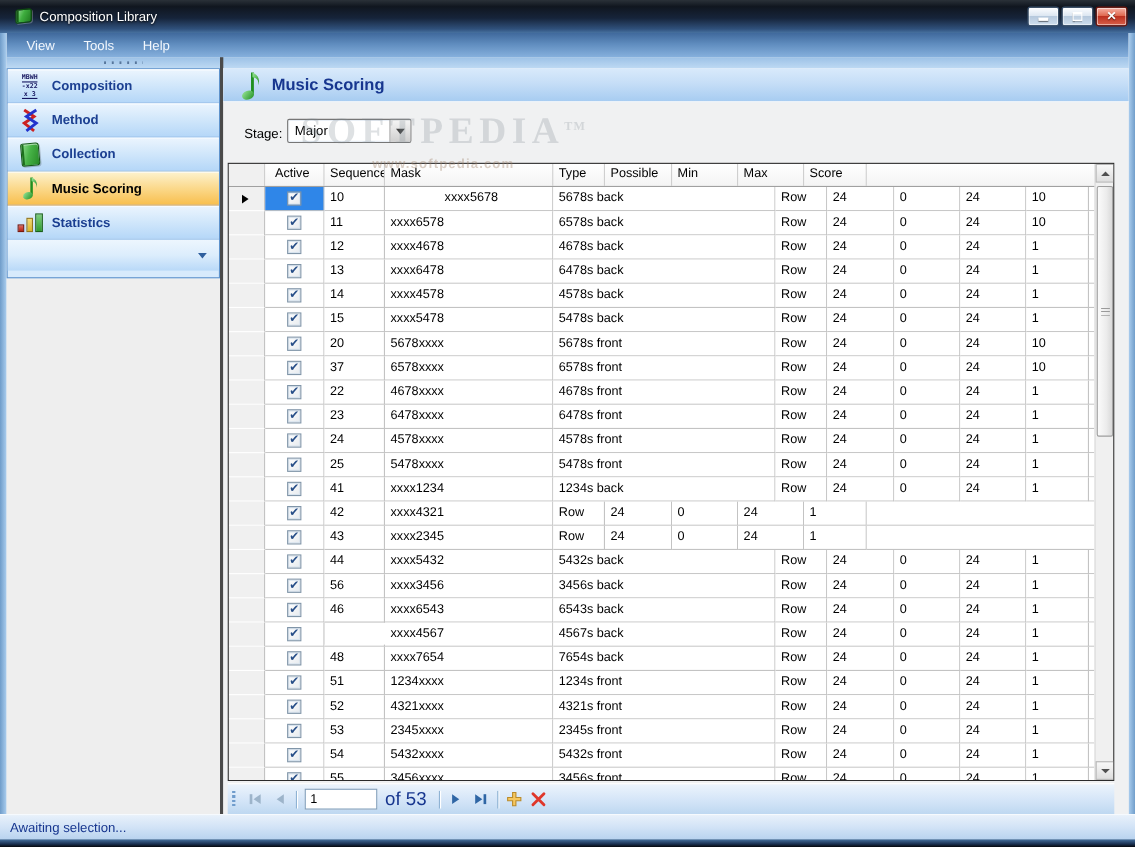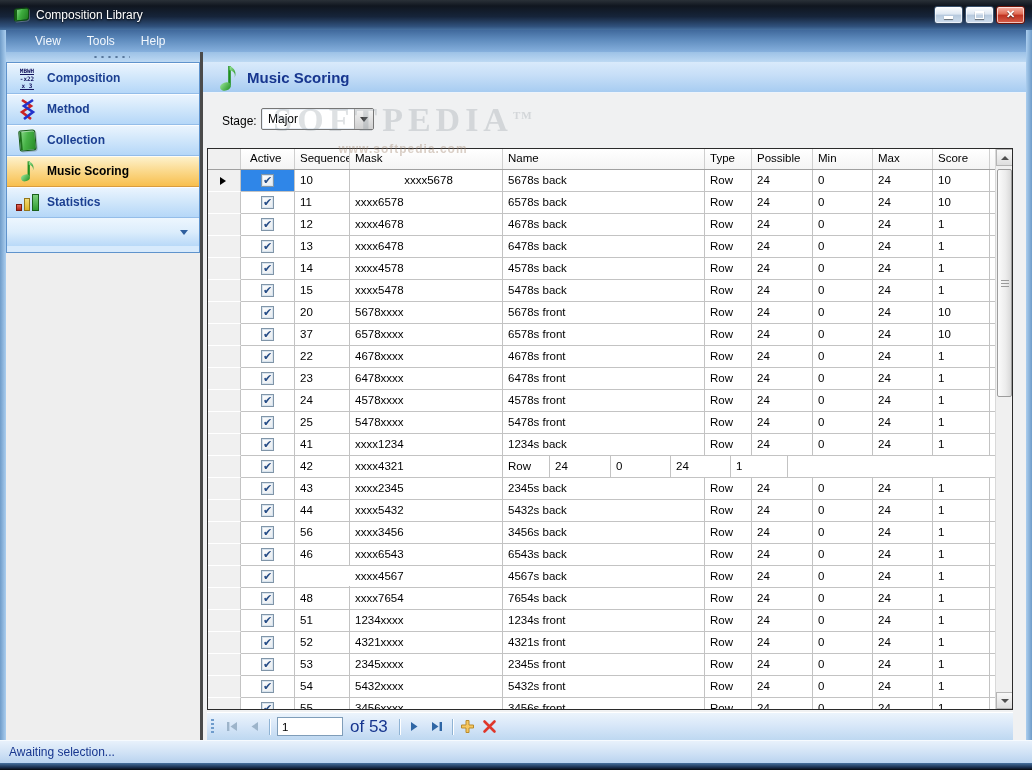--- a/index.html
+++ b/index.html
@@ -20,21 +20,21 @@
   .controls { position:absolute; right:7px; top:6px; display:flex; gap:2px; }
   .win-btn { width:29px; height:18px; border:1px solid #39506b; border-radius:3px; position:relative;
     background: linear-gradient(180deg,#fdfeff 0%,#dde7f2 45%,#b6c9dd 50%,#cfdeee 100%);
     box-shadow: inset 0 0 0 1px rgba(255,255,255,.65); cursor:default; }
   .win-btn.close { background: linear-gradient(180deg,#f6b3a6 0%,#e06a52 45%,#bd3120 50%,#d8604a 100%); border-color:#6e150b; }
   .g-min { position:absolute; left:9px; bottom:4px; width:9px; height:3px; background:#fff; box-shadow:0 1px 1px rgba(0,0,0,.5); }
   .g-max { position:absolute; left:9px; top:4px; width:9px; height:8px; border:1px solid #fff; border-top-width:2px; box-shadow:0 1px 1px rgba(0,0,0,.45); background:rgba(255,255,255,.12); }
   .g-close { position:absolute; left:0; top:1px; width:100%; text-align:center; color:#fff; font-size:11px; font-weight:bold; text-shadow:0 1px 1px rgba(0,0,0,.6); }
   
   .menubar { position:absolute; left:6px; top:30px; width:1020px; height:22px; display:flex; align-items:stretch;
-    background: linear-gradient(180deg,#40699c 0%,#5f8cbe 45%,#86b0dd 100%); padding-left:16px; }
+    background: linear-gradient(180deg,#40699c 0%,#5f8cbe 45%,#86b0dd 100%); padding-left:5px; }
   .menu-item { padding:0 13px; line-height:22px; font-size:12px; color:#f2f7fd; }
   
   .edge { position:absolute; top:30px; width:6px; height:710px; }
   .edge-left  { left:0;  background: linear-gradient(90deg,#6f9cc9,#abceef); }
   .edge-right { left:1026px; background: linear-gradient(270deg,#6f9cc9,#abceef); }
   .topstrip { position:absolute; left:6px; top:52px; width:1020px; height:10px;
     background: linear-gradient(180deg,#9cc1e6,#bdd9f3); }
   .grip-dots { position:absolute; left:86px; top:3px; width:38px; height:4px;
     background-image: radial-gradient(circle,#58779c 1px, transparent 1.3px); background-size:7px 4px; }
   
@@ -256,21 +256,20 @@
       <div class="wm-main"><span>SOFTPEDIA</span><span class="wm-tm">TM</span></div>
       <div class="wm-url">www.softpedia.com</div>
     </div>
 
     <div class="grid">
       <div class="thead" id="thead">
           <div class="th corner" style="width: 33px;"></div>
           <div class="th" style="width: 54px; padding-left: 9px;">Active</div>
           <div class="th" style="width: 55px;">Sequence</div>
           <div class="th" style="width: 153px;">Mask</div>
-          <div class="th" style="width: 202px;">Name</div>
           <div class="th" style="width: 47px;">Type</div>
           <div class="th" style="width: 61px;">Possible</div>
           <div class="th" style="width: 60px;">Min</div>
           <div class="th" style="width: 60px;">Max</div>
           <div class="th" style="width: 57px;">Score</div>
           <div class="th fill"></div>
         </div>
       <div class="tbody" id="tbody">
           <div class="tr">
             <div class="td rowhdr" style="width: 33px;">
@@ -513,21 +512,20 @@
           </div>
           <div class="tr">
             <div class="td rowhdr" style="width: 33px;"></div>
             <div class="td cellA" style="width: 54px;">
               <span class="cb">
                 <span class="tick">✔</span>
               </span>
             </div>
             <div class="td" style="width: 55px;">43</div>
             <div class="td" style="width: 153px;">xxxx2345</div>
-            <div class="td" style="width: 202px;">2345s back</div>
             <div class="td" style="width: 47px;">Row</div>
             <div class="td" style="width: 61px;">24</div>
             <div class="td" style="width: 60px;">0</div>
             <div class="td" style="width: 60px;">24</div>
             <div class="td" style="width: 57px;">1</div>
             <div class="td fill"></div>
           </div>
           <div class="tr">
             <div class="td rowhdr" style="width: 33px;"></div>
             <div class="td cellA" style="width: 54px;">

